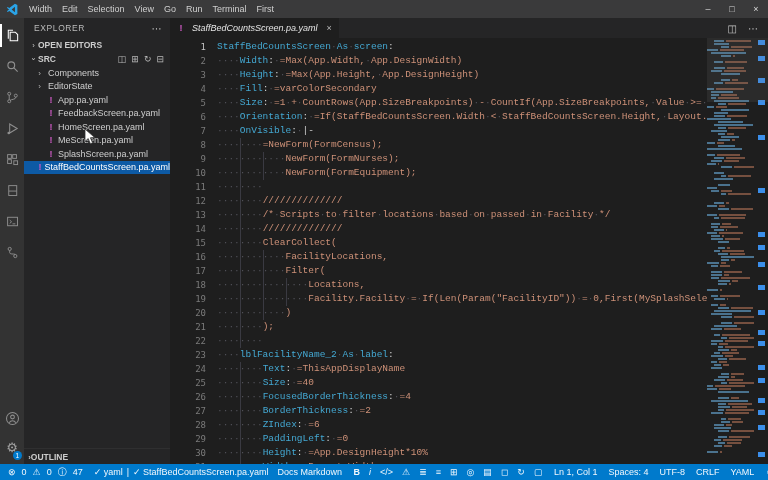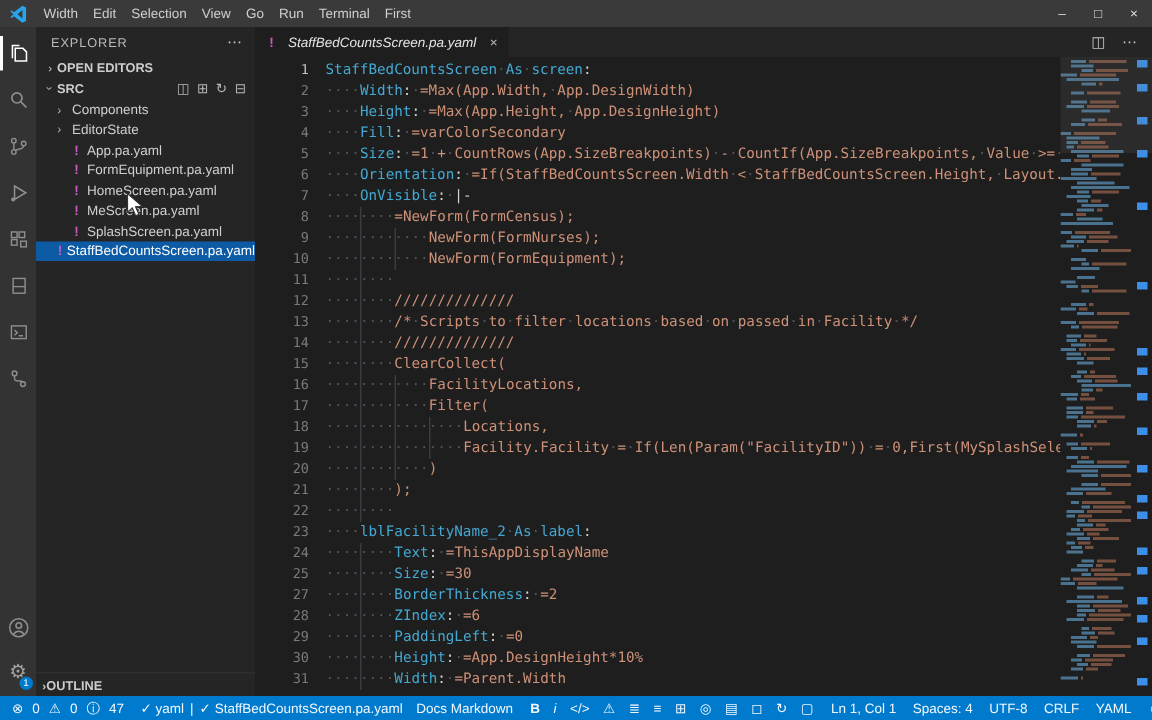--- a/index.html
+++ b/index.html
@@ -46,21 +46,21 @@
   .tab{display:flex;align-items:center;background:#1e1e1e;padding:0 7px;font-size:9px;color:#e4e4e4;gap:4px;}
   .tab-label{font-style:italic;}
   .tab-close{color:#b8b8b8;margin-left:5px;font-style:normal;font-size:9px;}
   .ed-actions{margin-left:auto;display:flex;align-items:center;gap:11px;padding-right:10px;color:#c3c3c3;font-size:10px;}
   .content{flex:1;position:relative;overflow:hidden;background:#1e1e1e;}
   .lines{position:absolute;left:0;top:2px;right:61px;bottom:0;overflow:hidden;
          font-family:"DejaVu Sans Mono",monospace;font-size:9.5px;line-height:14px;}
   .row{display:flex;height:14px;white-space:pre;}
   .ln{width:36px;text-align:right;padding-right:11px;color:#7a7a7a;flex:none;font-size:9px;}
   .ln.cur{color:#c4c4c4;}
-  .code{position:relative;flex:1;overflow:hidden;}
+  .code{position:relative;flex:1;overflow:hidden;font-family:Liberation Mono, monospace;}
   .code i.g{position:absolute;top:0;bottom:0;width:1px;background:#3a3a42;}
   .ws{color:#52525a;font-style:normal;}
   .tk-k{color:var(--key);}
   .tk-v{color:var(--val);}
   .tk-p{color:#d2d2d2;}
   .minimap{position:absolute;top:2px;right:14px;width:47px;bottom:0;overflow:hidden;}
   .mslider{position:absolute;top:0;right:0;width:61px;height:64px;background:rgba(130,130,130,.13);}
   .scrollcol{position:absolute;top:0;right:0;width:14px;bottom:0;}
   .marker{position:absolute;right:3px;width:7px;height:5px;background:var(--marker);}
   
@@ -201,21 +201,21 @@
             <span class="folder-label">EditorState</span>
           </div>
           <div class="tree-row">
             <span class="chev"></span>
             <span class="yaml-ico">!</span>
             <span>App.pa.yaml</span>
           </div>
           <div class="tree-row">
             <span class="chev"></span>
             <span class="yaml-ico">!</span>
-            <span>FormEquipment.pa.yaml</span>
+            <span>FeedbackScreen.pa.yaml</span>
           </div>
           <div class="tree-row">
             <span class="chev"></span>
             <span class="yaml-ico">!</span>
             <span>HomeScreen.pa.yaml</span>
           </div>
           <div class="tree-row">
             <span class="chev"></span>
             <span class="yaml-ico">!</span>
             <span>MeScreen.pa.yaml</span>
@@ -268,21 +268,22 @@
             <div class="row"><span class="ln">15</span><span class="code"><i class="g" style="left:22.88px"></i><i class="ws">·</i><i class="ws">·</i><i class="ws">·</i><i class="ws">·</i><i class="ws">·</i><i class="ws">·</i><i class="ws">·</i><i class="ws">·</i><span class="tk-v">ClearCollect(</span></span></div>
             <div class="row"><span class="ln">16</span><span class="code"><i class="g" style="left:22.88px"></i><i class="g" style="left:45.76px"></i><i class="ws">·</i><i class="ws">·</i><i class="ws">·</i><i class="ws">·</i><i class="ws">·</i><i class="ws">·</i><i class="ws">·</i><i class="ws">·</i><i class="ws">·</i><i class="ws">·</i><i class="ws">·</i><i class="ws">·</i><span class="tk-v">FacilityLocations,</span></span></div>
             <div class="row"><span class="ln">17</span><span class="code"><i class="g" style="left:22.88px"></i><i class="g" style="left:45.76px"></i><i class="ws">·</i><i class="ws">·</i><i class="ws">·</i><i class="ws">·</i><i class="ws">·</i><i class="ws">·</i><i class="ws">·</i><i class="ws">·</i><i class="ws">·</i><i class="ws">·</i><i class="ws">·</i><i class="ws">·</i><span class="tk-v">Filter(</span></span></div>
             <div class="row"><span class="ln">18</span><span class="code"><i class="g" style="left:22.88px"></i><i class="g" style="left:45.76px"></i><i class="g" style="left:68.64px"></i><i class="ws">·</i><i class="ws">·</i><i class="ws">·</i><i class="ws">·</i><i class="ws">·</i><i class="ws">·</i><i class="ws">·</i><i class="ws">·</i><i class="ws">·</i><i class="ws">·</i><i class="ws">·</i><i class="ws">·</i><i class="ws">·</i><i class="ws">·</i><i class="ws">·</i><i class="ws">·</i><span class="tk-v">Locations,</span></span></div>
             <div class="row"><span class="ln">19</span><span class="code"><i class="g" style="left:22.88px"></i><i class="g" style="left:45.76px"></i><i class="g" style="left:68.64px"></i><i class="ws">·</i><i class="ws">·</i><i class="ws">·</i><i class="ws">·</i><i class="ws">·</i><i class="ws">·</i><i class="ws">·</i><i class="ws">·</i><i class="ws">·</i><i class="ws">·</i><i class="ws">·</i><i class="ws">·</i><i class="ws">·</i><i class="ws">·</i><i class="ws">·</i><i class="ws">·</i><span class="tk-v">Facility.Facility<i class="ws">·</i>=<i class="ws">·</i>If(Len(Param("FacilityID"))<i class="ws">·</i>=<i class="ws">·</i>0,First(MySplashSelectedFacility)</span></span></div>
             <div class="row"><span class="ln">20</span><span class="code"><i class="g" style="left:22.88px"></i><i class="g" style="left:45.76px"></i><i class="ws">·</i><i class="ws">·</i><i class="ws">·</i><i class="ws">·</i><i class="ws">·</i><i class="ws">·</i><i class="ws">·</i><i class="ws">·</i><i class="ws">·</i><i class="ws">·</i><i class="ws">·</i><i class="ws">·</i><span class="tk-v">)</span></span></div>
             <div class="row"><span class="ln">21</span><span class="code"><i class="g" style="left:22.88px"></i><i class="ws">·</i><i class="ws">·</i><i class="ws">·</i><i class="ws">·</i><i class="ws">·</i><i class="ws">·</i><i class="ws">·</i><i class="ws">·</i><span class="tk-v">);</span></span></div>
             <div class="row"><span class="ln">22</span><span class="code"><i class="g" style="left:22.88px"></i><i class="ws">·</i><i class="ws">·</i><i class="ws">·</i><i class="ws">·</i><i class="ws">·</i><i class="ws">·</i><i class="ws">·</i><i class="ws">·</i></span></div>
             <div class="row"><span class="ln">23</span><span class="code"><i class="ws">·</i><i class="ws">·</i><i class="ws">·</i><i class="ws">·</i><span class="tk-k">lblFacilityName_2<i class="ws">·</i>As<i class="ws">·</i>label</span><span class="tk-p">:</span></span></div>
             <div class="row"><span class="ln">24</span><span class="code"><i class="g" style="left:22.88px"></i><i class="ws">·</i><i class="ws">·</i><i class="ws">·</i><i class="ws">·</i><i class="ws">·</i><i class="ws">·</i><i class="ws">·</i><i class="ws">·</i><span class="tk-k">Text</span><span class="tk-p">:<i class="ws">·</i></span><span class="tk-v">=ThisAppDisplayName</span></span></div>
-            <div class="row"><span class="ln">25</span><span class="code"><i class="g" style="left:22.88px"></i><i class="ws">·</i><i class="ws">·</i><i class="ws">·</i><i class="ws">·</i><i class="ws">·</i><i class="ws">·</i><i class="ws">·</i><i class="ws">·</i><span class="tk-k">Size</span><span class="tk-p">:<i class="ws">·</i></span><span class="tk-v">=30</span></span></div>
+            <div class="row"><span class="ln">25</span><span class="code"><i class="g" style="left:22.88px"></i><i class="ws">·</i><i class="ws">·</i><i class="ws">·</i><i class="ws">·</i><i class="ws">·</i><i class="ws">·</i><i class="ws">·</i><i class="ws">·</i><span class="tk-k">Size</span><span class="tk-p">:<i class="ws">·</i></span><span class="tk-v">=40</span></span></div>
+            <div class="row"><span class="ln">26</span><span class="code"><i class="g" style="left:22.88px"></i><i class="ws">·</i><i class="ws">·</i><i class="ws">·</i><i class="ws">·</i><i class="ws">·</i><i class="ws">·</i><i class="ws">·</i><i class="ws">·</i><span class="tk-k">FocusedBorderThickness</span><span class="tk-p">:<i class="ws">·</i></span><span class="tk-v">=4</span></span></div>
             <div class="row"><span class="ln">27</span><span class="code"><i class="g" style="left:22.88px"></i><i class="ws">·</i><i class="ws">·</i><i class="ws">·</i><i class="ws">·</i><i class="ws">·</i><i class="ws">·</i><i class="ws">·</i><i class="ws">·</i><span class="tk-k">BorderThickness</span><span class="tk-p">:<i class="ws">·</i></span><span class="tk-v">=2</span></span></div>
             <div class="row"><span class="ln">28</span><span class="code"><i class="g" style="left:22.88px"></i><i class="ws">·</i><i class="ws">·</i><i class="ws">·</i><i class="ws">·</i><i class="ws">·</i><i class="ws">·</i><i class="ws">·</i><i class="ws">·</i><span class="tk-k">ZIndex</span><span class="tk-p">:<i class="ws">·</i></span><span class="tk-v">=6</span></span></div>
             <div class="row"><span class="ln">29</span><span class="code"><i class="g" style="left:22.88px"></i><i class="ws">·</i><i class="ws">·</i><i class="ws">·</i><i class="ws">·</i><i class="ws">·</i><i class="ws">·</i><i class="ws">·</i><i class="ws">·</i><span class="tk-k">PaddingLeft</span><span class="tk-p">:<i class="ws">·</i></span><span class="tk-v">=0</span></span></div>
             <div class="row"><span class="ln">30</span><span class="code"><i class="g" style="left:22.88px"></i><i class="ws">·</i><i class="ws">·</i><i class="ws">·</i><i class="ws">·</i><i class="ws">·</i><i class="ws">·</i><i class="ws">·</i><i class="ws">·</i><span class="tk-k">Height</span><span class="tk-p">:<i class="ws">·</i></span><span class="tk-v">=App.DesignHeight*10%</span></span></div>
             <div class="row"><span class="ln">31</span><span class="code"><i class="g" style="left:22.88px"></i><i class="ws">·</i><i class="ws">·</i><i class="ws">·</i><i class="ws">·</i><i class="ws">·</i><i class="ws">·</i><i class="ws">·</i><i class="ws">·</i><span class="tk-k">Width</span><span class="tk-p">:<i class="ws">·</i></span><span class="tk-v">=Parent.Width</span></span></div>
           </div>
         <div class="minimap">
             <div style="height:2px;margin:0 0 1px 7.0px;width:37.4px;background:linear-gradient(90deg,#5a8fb4 0 10.271568420003899px,rgba(0,0,0,0) 10.271568420003899px 12.271568420003899px,#93604a 12.271568420003899px 100%);opacity:.75"></div>
             <div style="height:2px;margin:0 0 1px 7.0px;width:14.6px;background:#5a8fb4;opacity:.75"></div>
             <div style="height:2px;margin:0 0 1px 14.0px;width:31.3px;background:linear-gradient(90deg,#5a8fb4 0 7.533207179295461px,rgba(0,0,0,0) 7.533207179295461px 9.533207179295461px,#93604a 9.533207179295461px 100%);opacity:.75"></div>

